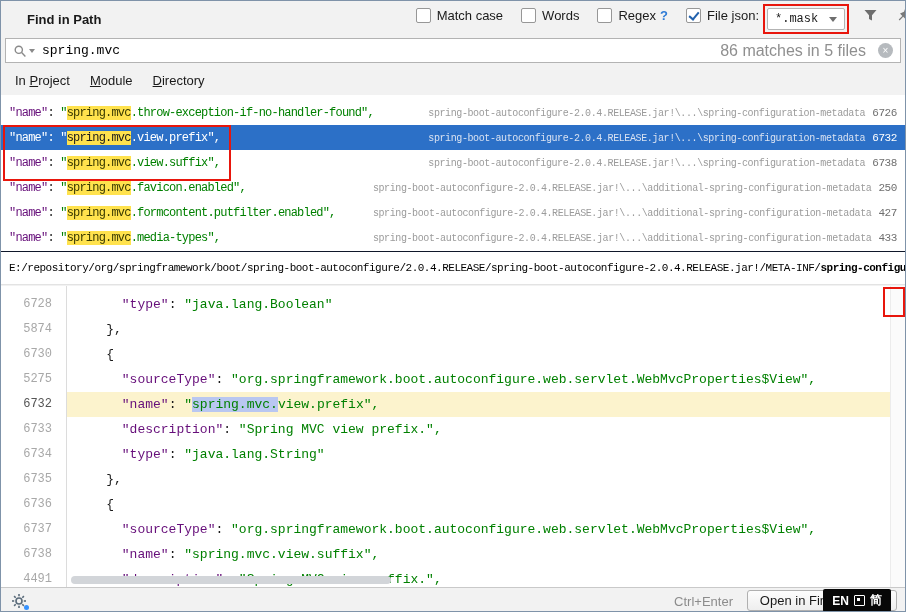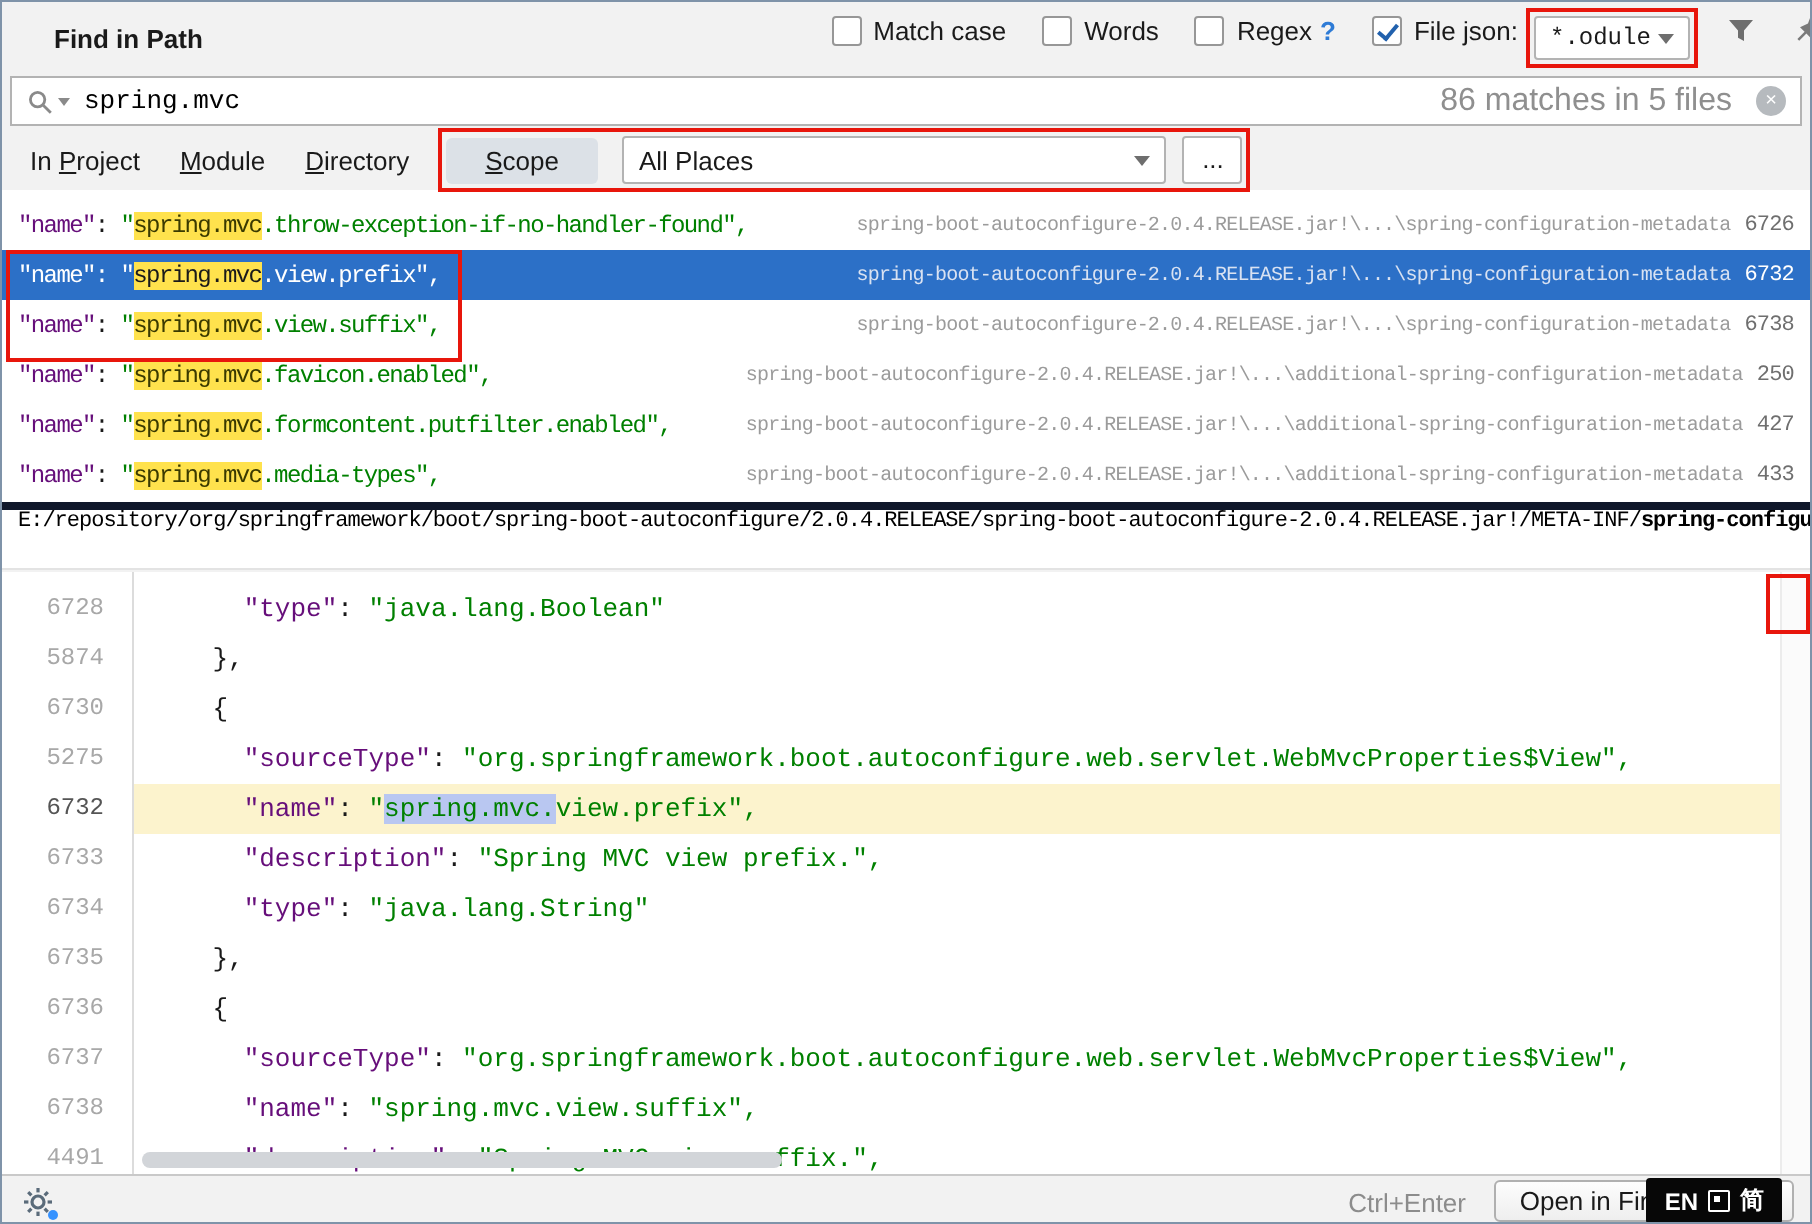--- a/index.html
+++ b/index.html
@@ -61,21 +61,21 @@
   .rpath{color:#9b9b9b}
   .rline{color:#6f6f6f;margin-left:7px;font-size:11px}
   .rrow.sel{background:#2c70c7}
   .rrow.sel .jkey,.rrow.sel .jp,.rrow.sel .jstr{color:#fff}
   .rrow.sel .jmatch{color:#1a1a1a}
   .rrow.sel .rpath{color:#d9e2f2}
   .rrow.sel .rline{color:#fff}
 
   
   .pathbar{position:absolute;left:0;top:250px;width:100%;height:34px;background:#fff;
-    border-top:4px solid #0f172a;border-bottom:1px solid #e3e3e3;display:flex;align-items:flex-start;
+    border-top:1px solid #0f172a;border-bottom:1px solid #e3e3e3;display:flex;align-items:center;
     padding:0 8px;box-sizing:border-box;font-family:"Liberation Mono",monospace;font-size:11px;
     letter-spacing:-0.5px;white-space:pre;overflow:hidden;color:#000}
   .pathbold{font-weight:bold}
 
   
   .editor{position:absolute;left:0;top:285px;width:100%;height:301px;background:#fff;display:flex;overflow:hidden}
   .gutter{width:66px;flex:none;border-right:1px solid #dcdcdc;padding-top:6px;box-sizing:border-box;
     font-family:"Liberation Mono",monospace;font-size:12px;color:#a8a8a8;text-align:right}
   .gline{height:25px;line-height:25px;padding-right:14px}
   .gline.cur{color:#555}
@@ -128,21 +128,21 @@
         <span class="cb"></span>
         <span>Regex</span>
         <span class="help">?</span>
       </label>
       <label class="opt">
         <span class="cb checked"></span>
         <span>File json:</span>
       </label>
       <span class="fm-wrap">
         <span class="combo filemask">
-          <span>*.odule</span>
+          <span>*.mask</span>
           <span class="chev"></span>
         </span>
         <span class="anno anno-hug"></span>
       </span>
       <span class="toolicon">
         <svg width="15" height="15" viewBox="0 0 15 15">
             <path d="M1.5 2h12l-4.5 5.2v5.3l-3-1.6V7.2z" fill="#6e6e6e"></path>
           </svg>
       </span>
       <span class="toolicon">
@@ -164,29 +164,20 @@
     <span class="query">spring.mvc</span>
     <span class="sbspacer"></span>
     <span class="summary">86 matches in 5 files</span>
     <span class="clear">×</span>
   </div>
 
   <div class="scoperow">
     <span class="tab"><span>In </span><span class="mn">P</span><span>roject</span></span>
     <span class="tab"><span></span><span class="mn">M</span><span>odule</span></span>
     <span class="tab"><span></span><span class="mn">D</span><span>irectory</span></span>
-    <span class="scope-group">
-      <span class="tab selected"><span></span><span class="mn">S</span><span>cope</span></span>
-      <span class="combo scopecombo">
-        <span>All Places</span>
-        <span class="chev"></span>
-      </span>
-      <span class="morebtn">...</span>
-      <span class="anno anno-hug"></span>
-    </span>
   </div>
 
   <div class="results">
       <div class="rrow"><span class="rleft"><span class="jkey">"name"</span><span class="jp">: </span><span class="jstr">"</span><span class="jmatch">spring.mvc</span><span class="jstr">.throw-exception-if-no-handler-found",</span></span><span class="rright"><span class="rpath">spring-boot-autoconfigure-2.0.4.RELEASE.jar!\...\spring-configuration-metadata</span><span class="rline">6726</span></span></div>
       <div class="rrow sel"><span class="rleft"><span class="jkey">"name"</span><span class="jp">: </span><span class="jstr">"</span><span class="jmatch">spring.mvc</span><span class="jstr">.view.prefix",</span></span><span class="rright"><span class="rpath">spring-boot-autoconfigure-2.0.4.RELEASE.jar!\...\spring-configuration-metadata</span><span class="rline">6732</span></span></div>
       <div class="rrow"><span class="rleft"><span class="jkey">"name"</span><span class="jp">: </span><span class="jstr">"</span><span class="jmatch">spring.mvc</span><span class="jstr">.view.suffix",</span></span><span class="rright"><span class="rpath">spring-boot-autoconfigure-2.0.4.RELEASE.jar!\...\spring-configuration-metadata</span><span class="rline">6738</span></span></div>
       <div class="rrow"><span class="rleft"><span class="jkey">"name"</span><span class="jp">: </span><span class="jstr">"</span><span class="jmatch">spring.mvc</span><span class="jstr">.favicon.enabled",</span></span><span class="rright"><span class="rpath">spring-boot-autoconfigure-2.0.4.RELEASE.jar!\...\additional-spring-configuration-metadata</span><span class="rline">250</span></span></div>
       <div class="rrow"><span class="rleft"><span class="jkey">"name"</span><span class="jp">: </span><span class="jstr">"</span><span class="jmatch">spring.mvc</span><span class="jstr">.formcontent.putfilter.enabled",</span></span><span class="rright"><span class="rpath">spring-boot-autoconfigure-2.0.4.RELEASE.jar!\...\additional-spring-configuration-metadata</span><span class="rline">427</span></span></div>
       <div class="rrow"><span class="rleft"><span class="jkey">"name"</span><span class="jp">: </span><span class="jstr">"</span><span class="jmatch">spring.mvc</span><span class="jstr">.media-types",</span></span><span class="rright"><span class="rpath">spring-boot-autoconfigure-2.0.4.RELEASE.jar!\...\additional-spring-configuration-metadata</span><span class="rline">433</span></span></div>
     </div>

